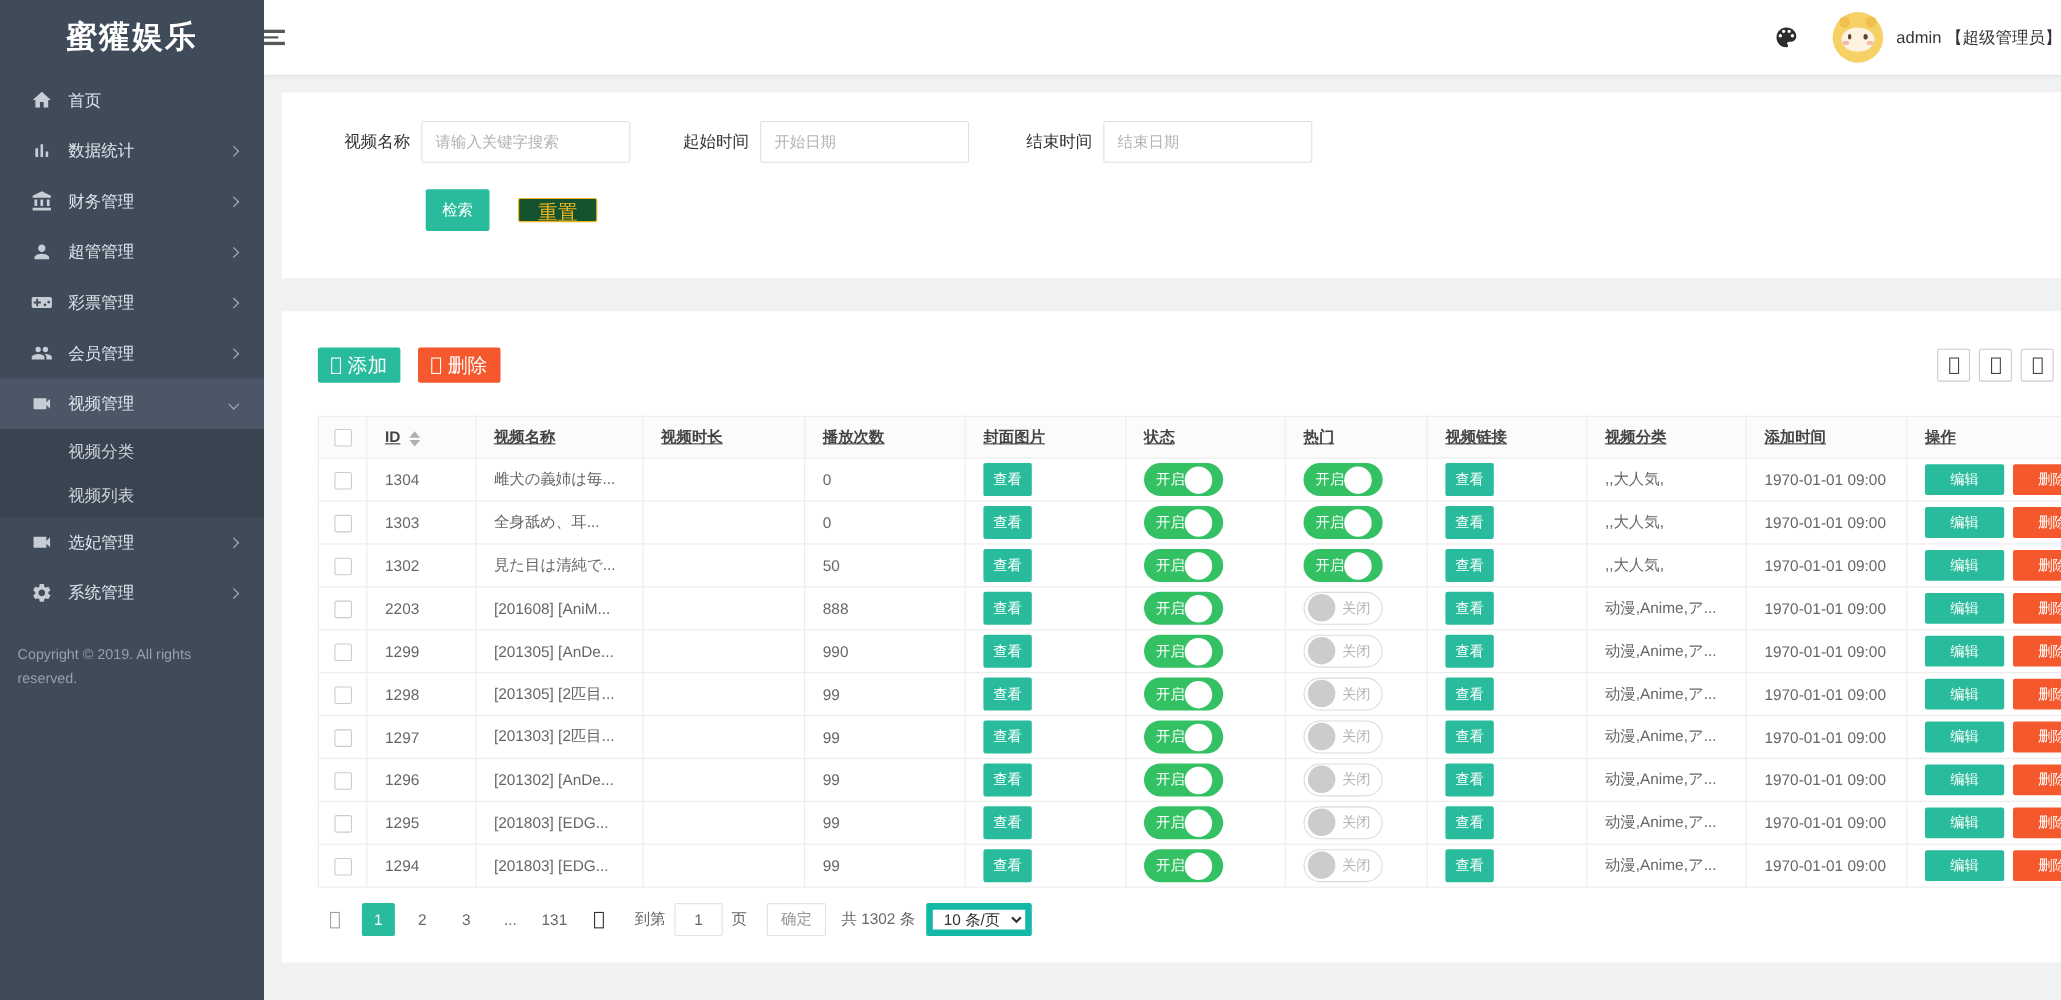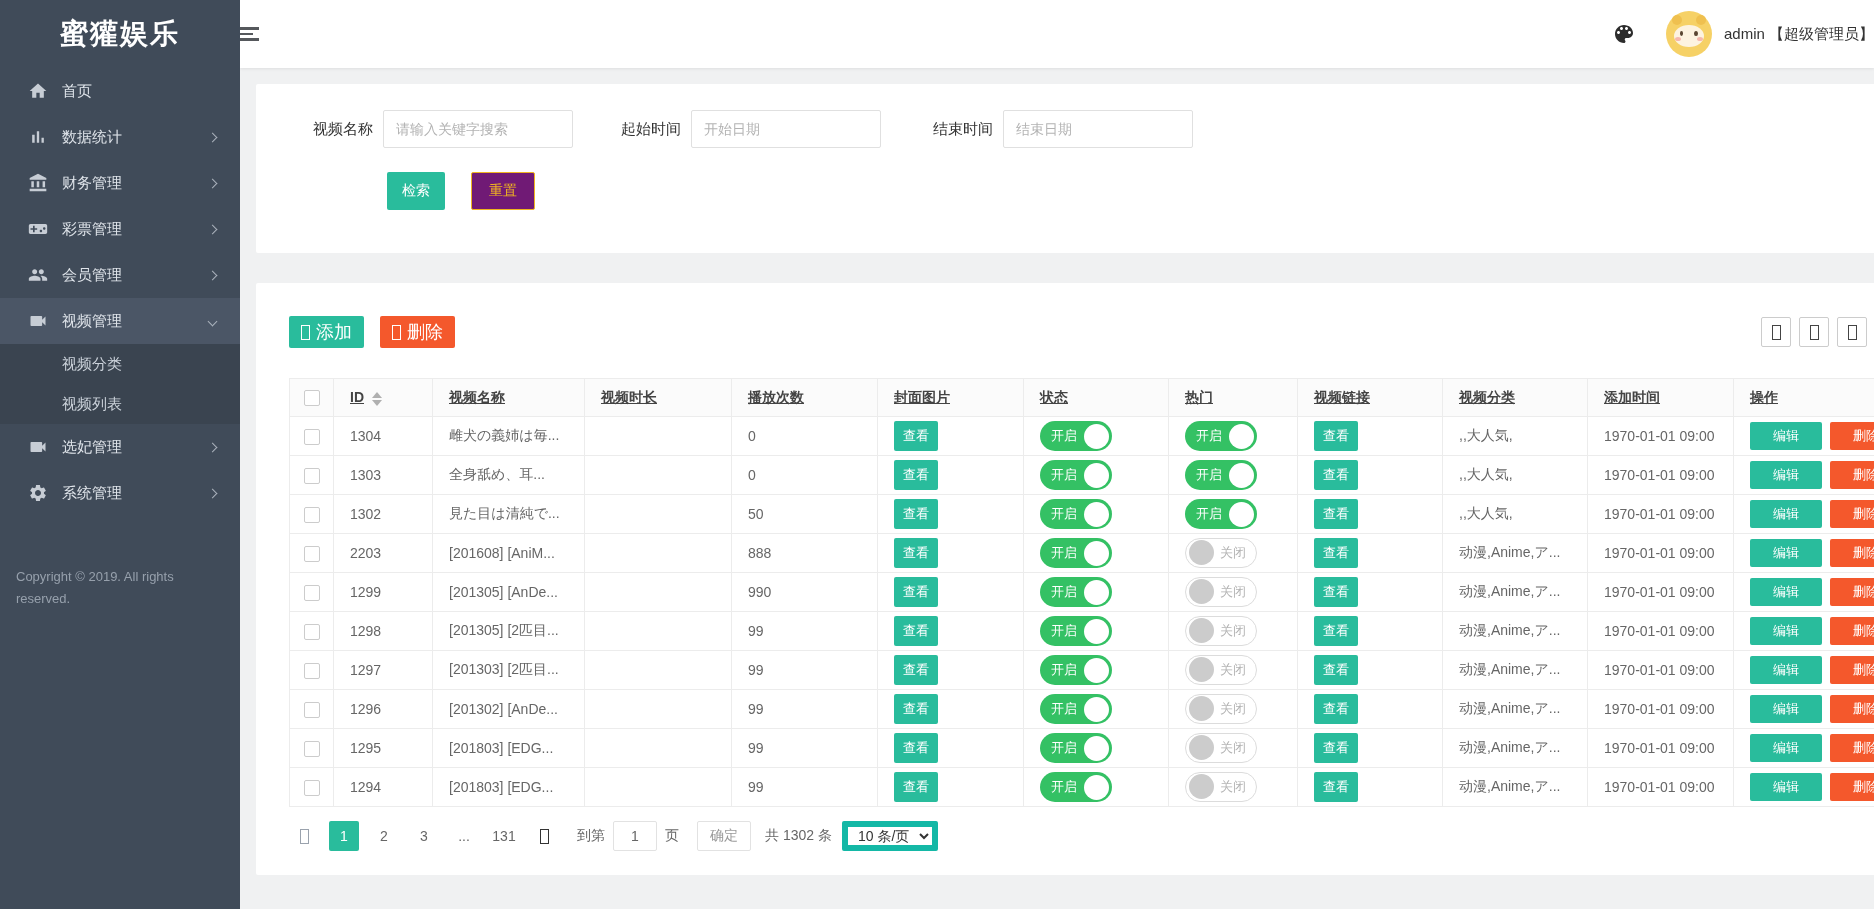--- a/index.html
+++ b/index.html
@@ -21,21 +21,21 @@
   .menu-item.active{ background:var(--sidebar-active);}
   .menu-item .micon{ width:20px; height:20px; margin-right:14px; flex:0 0 20px; }
   .menu-item .micon svg{ width:20px; height:20px; fill:#c7cdd5;}
   .menu-item .mlabel{ flex:1; }
   .chev{ width:7px; height:7px; border-right:1.5px solid #aab2bc; border-bottom:1.5px solid #aab2bc;
          transform:rotate(-45deg); margin-right:4px;}
   .chev.down{ transform:rotate(45deg); }
   .submenu{ background:var(--sidebar-sub); }
   .submenu-item{ height:40px; display:flex; align-items:center; padding-left:62px;
                  color:#ccd3db; font-size:15px; cursor:pointer;}
-  .copyright{ margin-top:50px; padding:0 30px 0 16px; color:#96a0ac; font-size:13px; line-height:1.7;}
+  .copyright{ margin-top:22px; padding:0 30px 0 16px; color:#96a0ac; font-size:13px; line-height:1.7;}
   
   .main{ margin-left:240px; height:100%; }
   .topbar{ height:68px; background:#fff; display:flex; align-items:center;
            box-shadow:0 1px 3px rgba(0,0,0,.08); position:relative; z-index:2;}
   .hamburger{ width:20px; cursor:pointer; }
   .hamburger i{ display:block; height:2.5px; background:#55585c; margin:3px 0; }
   .hamburger i:nth-child(1){ width:19px;} .hamburger i:nth-child(2){ width:13px;} .hamburger i:nth-child(3){ width:19px;}
   .top-right{ margin-left:auto; display:flex; align-items:center; }
   .palette-btn{ width:24px; height:24px; margin-right:30px; cursor:pointer; }
   .palette-btn svg{ width:24px; height:24px; fill:#2d2d2d; }
@@ -56,22 +56,22 @@
   .f-label{ font-size:15px; color:#333; margin-right:10px; }
   .f-input{ width:190px; height:38px; border:1px solid #e0e0e0; border-radius:2px;
             padding:0 12px; font-size:14px; color:#333; outline:none;
             font-family:"Liberation Sans","DejaVu Sans",sans-serif;}
   .f-input::placeholder{ color:#b3b3b3; }
   .g2{ margin-left:48px; } .g3{ margin-left:52px; }
   .btn-row{ margin-top:24px; padding-left:74px; display:flex; align-items:center;}
   .btn-search{ height:38px; padding:0 15px; background:var(--teal); color:#fff; border:none;
                border-radius:2px; font-size:14px; cursor:pointer;
                font-family:"Liberation Sans","DejaVu Sans",sans-serif;}
-  .btn-reset{ height:38px; padding:0 17px; margin-left:26px; background:#701a75; color:var(--gold);
-              border:1px solid var(--gold); border-radius:2px; font-size:14px; cursor:pointer;
+  .btn-reset{ height:22px; padding:0 17px; margin-left:26px; background:#14532d; color:var(--gold);
+              border:1px solid var(--gold); border-radius:2px; font-size:18px; cursor:pointer;
               font-family:"Liberation Sans","DejaVu Sans",sans-serif;}
   .table-card{ margin-top:30px; padding:33px 0 24px 33px; }
   .toolbar{ width:1578px; display:flex; align-items:center; margin-bottom:30px;}
   .tb-btn{ height:32px; padding:0 12px; border:none; border-radius:2px; color:#fff; font-size:18px;
            display:inline-flex; align-items:center; cursor:pointer;
            font-family:"Liberation Sans","DejaVu Sans",sans-serif;}
   .tb-add{ background:var(--teal); margin-right:16px;}
   .tb-del{ background:var(--orange);}
   .tofu{ display:inline-block; width:9px; height:15px; border:1.2px solid currentColor; }
   .tb-btn .tofu{ margin-right:6px; }
@@ -89,21 +89,21 @@
         background:#fff; vertical-align:middle; cursor:pointer;}
   .sort{ display:inline-flex; flex-direction:column; margin-left:8px; vertical-align:middle;}
   .sort i{ width:0; height:0; border-left:5px solid transparent; border-right:5px solid transparent; display:block;}
   .sort .up{ border-bottom:6px solid #b0b0b0; margin-bottom:2px;}
   .sort .dn{ border-top:6px solid #b0b0b0;}
   .badge{ display:inline-block; min-width:44px; height:30px; line-height:30px; text-align:center;
           background:var(--teal); color:#fff; font-size:13px; border-radius:2px; cursor:pointer;}
   .toggle{ display:inline-flex; align-items:center; width:72px; height:30px; border-radius:16px; cursor:pointer;}
   .toggle .lab{ font-size:13px; }
   .toggle .knob{ width:25px; height:25px; border-radius:50%; }
-  .toggle.on{ background:var(--toggle-green); padding:0 3px 0 11px; justify-content:space-between;font-family:Liberation Mono, monospace; }
+  .toggle.on{ background:var(--toggle-green); padding:0 3px 0 11px; justify-content:flex-start;font-family:Liberation Mono, monospace; }
   .toggle.on .lab{ color:#fff; }
   .toggle.on .knob{ background:#fff; }
   .toggle.off{ background:#fff; border:1px solid #dcdcdc; padding:0 10px 0 3px; justify-content:space-between;}
   .toggle.off .lab{ color:#b3b3b3; }
   .toggle.off .knob{ background:#ccc; }
   .op-btn{ display:inline-block; height:28px; line-height:28px; padding:0 23px; border:none; border-radius:2px;
            color:#fff; font-size:13px; cursor:pointer; font-family:Liberation Sans, sans-serif;}
   .op-edit{ background:var(--teal); margin-right:8px;}
   .op-del{ background:var(--orange);}
   
@@ -145,20 +145,27 @@
       </div>
       <div class="menu-item">
         <span class="micon"><svg viewBox="0 0 24 24">
             <path d="M4 10h3v7H4v-7zm6.5 0h3v7h-3v-7zM2 19h20v3H2v-3zm15.5-9h3v7h-3v-7zM12 1 2 6v2h20V6L12 1z"></path>
           </svg></span>
         <span class="mlabel">财务管理</span>
         <span class="chev"></span>
       </div>
       <div class="menu-item">
         <span class="micon"><svg viewBox="0 0 24 24">
+            <path d="M12 12c2.21 0 4-1.79 4-4s-1.79-4-4-4-4 1.79-4 4 1.79 4 4 4zm0 2c-2.67 0-8 1.34-8 4v2h16v-2c0-2.66-5.33-4-8-4z"></path>
+          </svg></span>
+        <span class="mlabel">超管管理</span>
+        <span class="chev"></span>
+      </div>
+      <div class="menu-item">
+        <span class="micon"><svg viewBox="0 0 24 24">
             <path d="M21 6H3c-1.1 0-2 .9-2 2v8c0 1.1.9 2 2 2h18c1.1 0 2-.9 2-2V8c0-1.1-.9-2-2-2zM11 13H8v3H6v-3H3v-2h3V8h2v3h3v2zm4.5 3c-.83 0-1.5-.67-1.5-1.5s.67-1.5 1.5-1.5 1.5.67 1.5 1.5-.67 1.5-1.5 1.5zm4-3c-.83 0-1.5-.67-1.5-1.5s.67-1.5 1.5-1.5 1.5.67 1.5 1.5-.67 1.5-1.5 1.5z"></path>
           </svg></span>
         <span class="mlabel">彩票管理</span>
         <span class="chev"></span>
       </div>
       <div class="menu-item">
         <span class="micon"><svg viewBox="0 0 24 24">
             <path d="M16 11c1.66 0 2.99-1.34 2.99-3S17.66 5 16 5c-1.66 0-3 1.34-3 3s1.34 3 3 3zm-8 0c1.66 0 2.99-1.34 2.99-3S9.66 5 8 5C6.34 5 5 6.34 5 8s1.34 3 3 3zm0 2c-2.33 0-7 1.17-7 3.5V19h14v-2.5c0-2.33-4.67-3.5-7-3.5zm8 0c-.29 0-.62.02-.97.05 1.16.84 1.97 1.97 1.97 3.45V19h6v-2.5c0-2.33-4.67-3.5-7-3.5z"></path>
           </svg></span>
         <span class="mlabel">会员管理</span>

